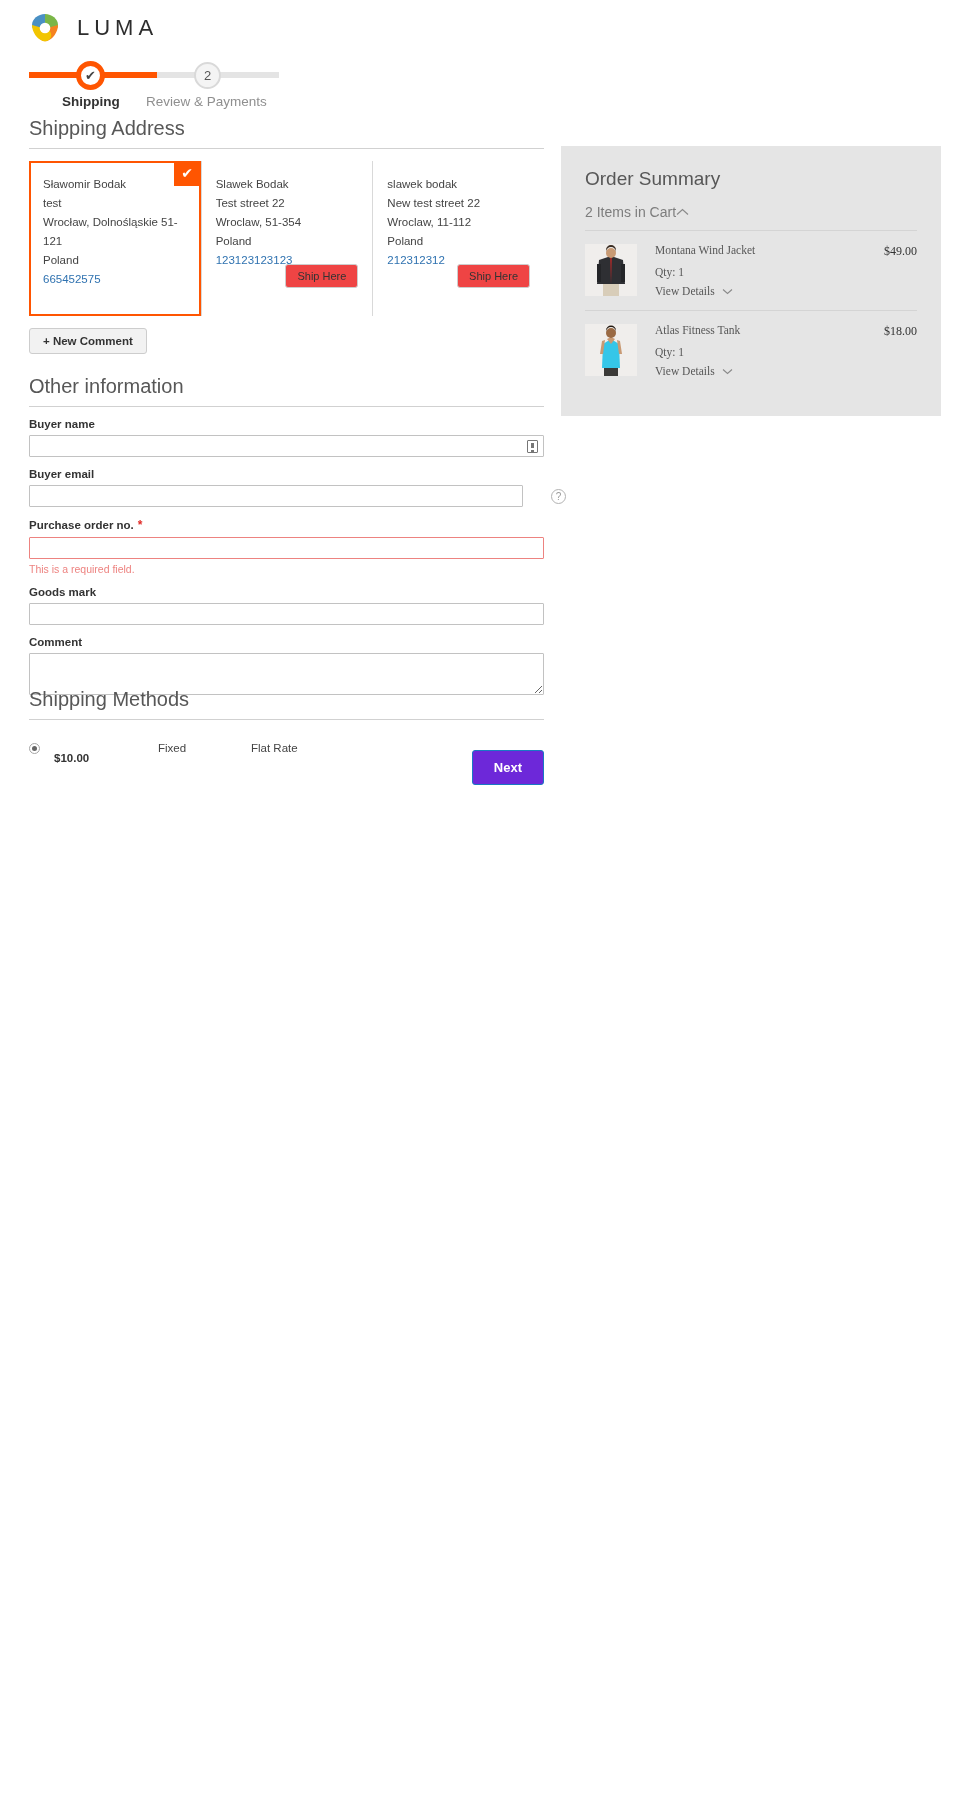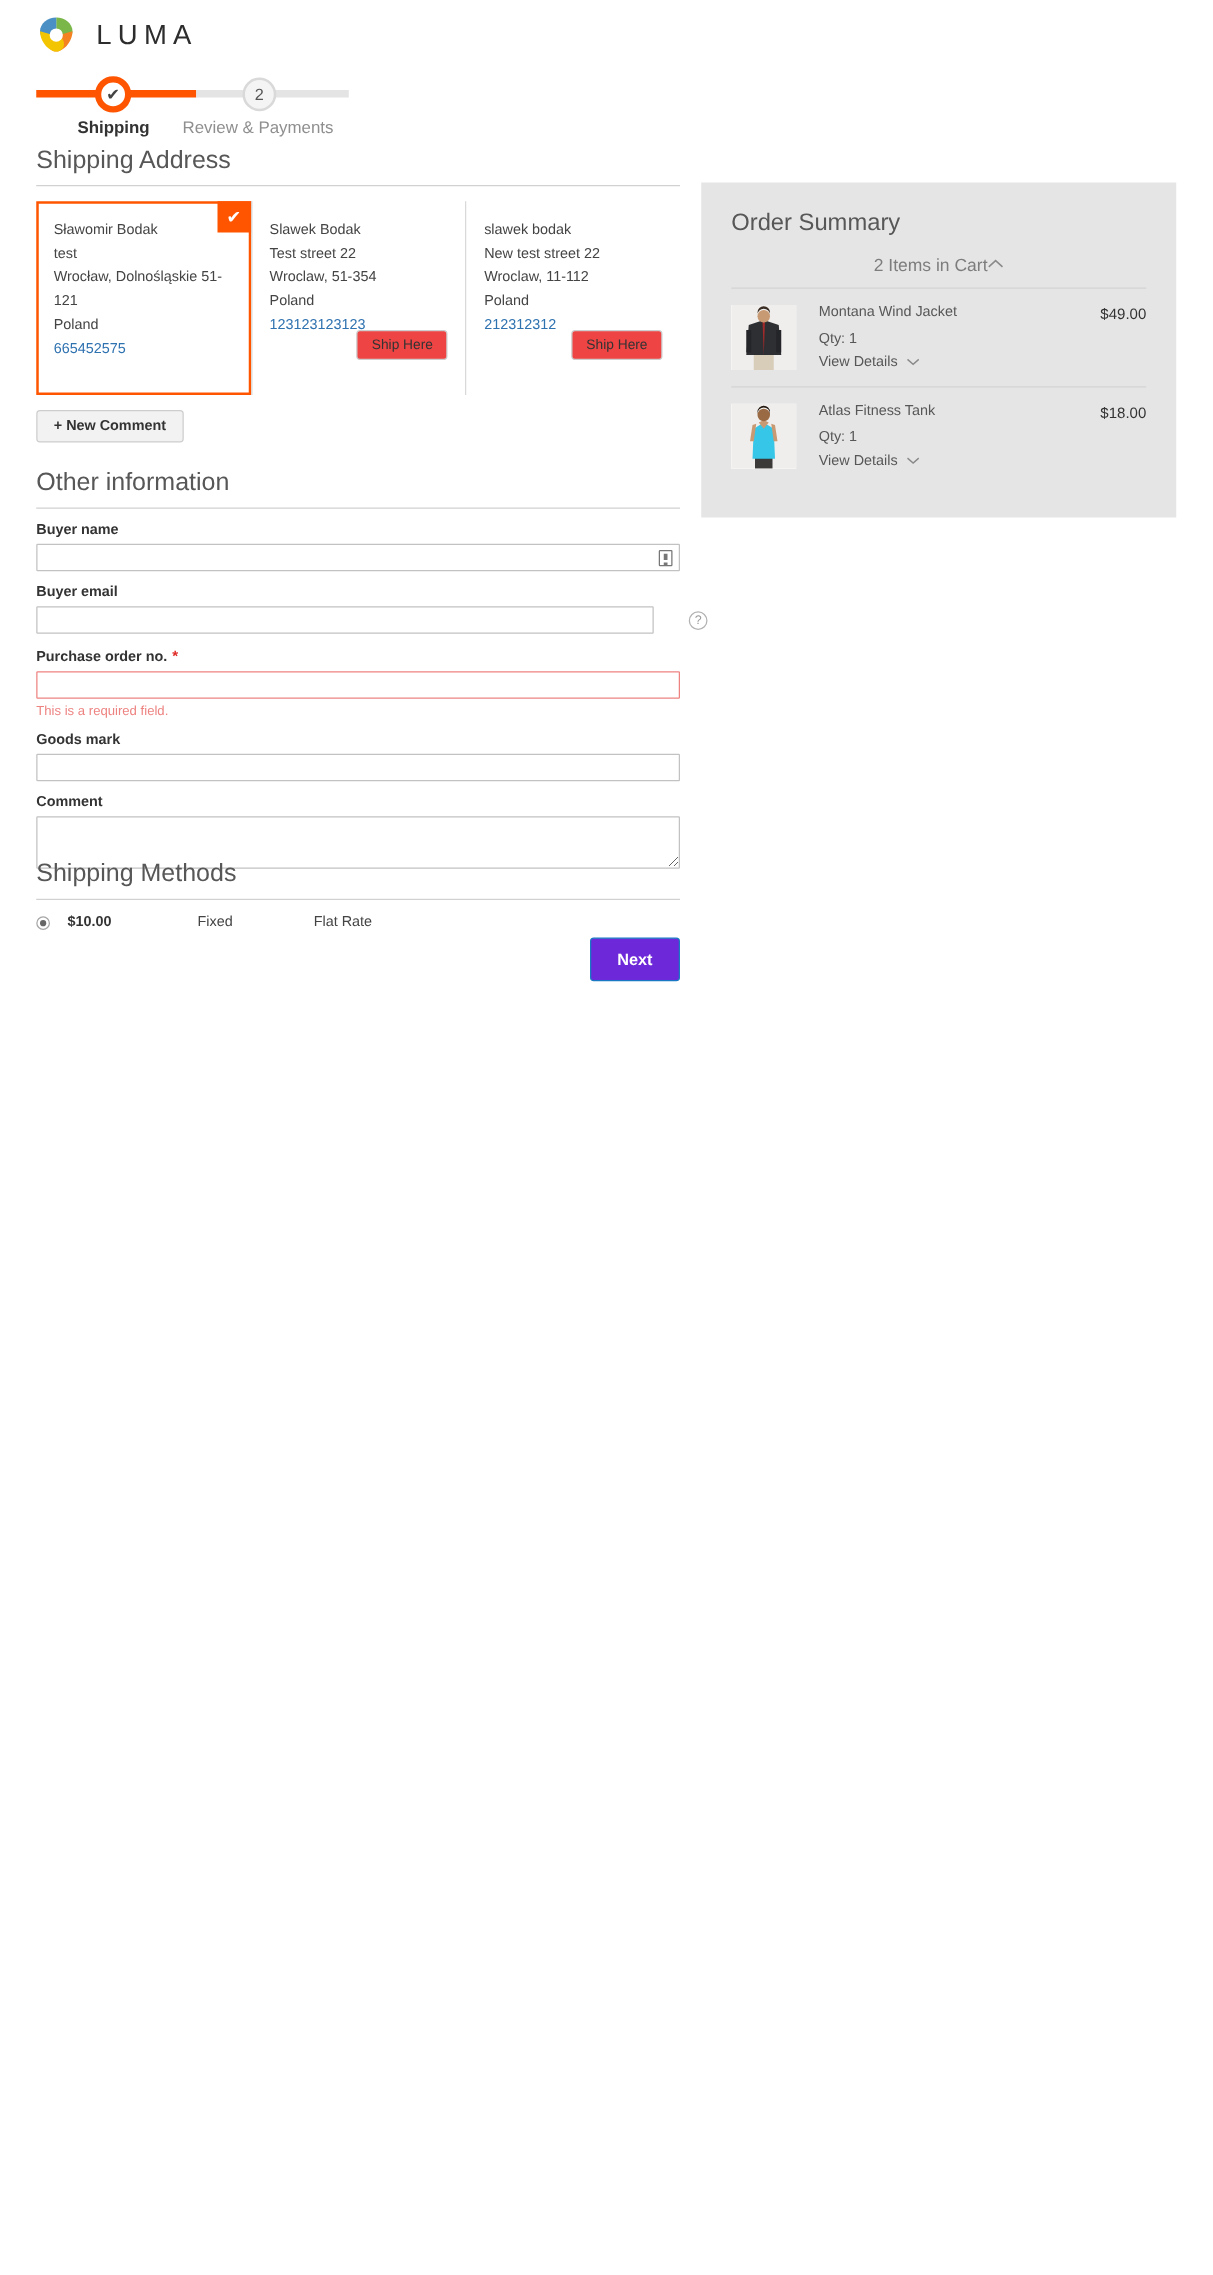--- a/index.html
+++ b/index.html
@@ -122,43 +122,43 @@
   .ship-methods { position: absolute; left: 29px; top: 688px; width: 515px; }
   .sm-row { display: flex; align-items: center; margin-top: 12px; font-size: 11.5px; color: #333; }
   .sm-radio {
     width: 11px; height: 11px; border-radius: 50%; border: 1px solid #a6a6a6;
     background: #fff; position: relative; margin-right: 14px; flex: 0 0 auto; cursor: pointer;
   }
   .sm-radio:after {
     content: ""; position: absolute; left: 2px; top: 2px;
     width: 5px; height: 5px; border-radius: 50%; background: #666;
   }
-  .sm-price { width: 104px; font-weight: bold; color: #333; }
+  .sm-price { width: 104px; font-weight: bold; color: #333; margin-top: 20px; }
   .sm-carrier { width: 93px; color: #444; }
   .sm-method { color: #444; }
   .next-btn {
     position: absolute; right: 0; top: 62px;
     background: #6d28d9; border: 1px solid #1979c3; border-radius: 3px;
     color: #fff; font-size: 13px; font-weight: bold; padding: 9px 21px; cursor: pointer;
     font-family: "Liberation Sans", sans-serif;
   }
 
   
   .summary {
     position: absolute; left: 561px; top: 146px; width: 380px;
     background: #e5e5e5; padding: 22px 24px 26px 24px;
   }
   .summary-title { font-size: 19px; font-weight: 300; color: #575757; }
   .items-bar {
-    display: flex; justify-content: center; align-items: center;
+    display: flex; justify-content: flex-start; align-items: center;
     margin-top: 14px; padding-bottom: 10px; border-bottom: 1px solid #d4d4d4;
     font-size: 14px; font-weight: 300; color: #7d7d7d; cursor: pointer;
   }
   .chev { color: #7d7d7d; font-size: 11px; }
-  .cart-item { display: flex; padding: 13px 0 13px 0; border-bottom: 1px solid #d4d4d4; }
+  .cart-item { display: flex; padding: 13px 0 13px 0; border-bottom: 1px solid #d4d4d4; font-family: Liberation Serif, serif; }
   .cart-item.last { border-bottom: none; }
   .thumb { width: 52px; height: 52px; flex: 0 0 auto; position: relative; overflow: hidden; background: #fff; }
   .cart-body { flex: 1; margin-left: 18px; }
   .cart-top { display: flex; justify-content: space-between; }
   .cart-name { font-size: 11.5px; color: #575757; }
   .cart-price { font-size: 12px; color: #333; }
   .cart-qty { font-size: 11.5px; color: #575757; margin-top: 7px; }
   .view-details { font-size: 11.5px; color: #575757; margin-top: 7px; cursor: pointer; }
   .view-details .chev { font-size: 10px; margin-left: 4px; }
 </style>

